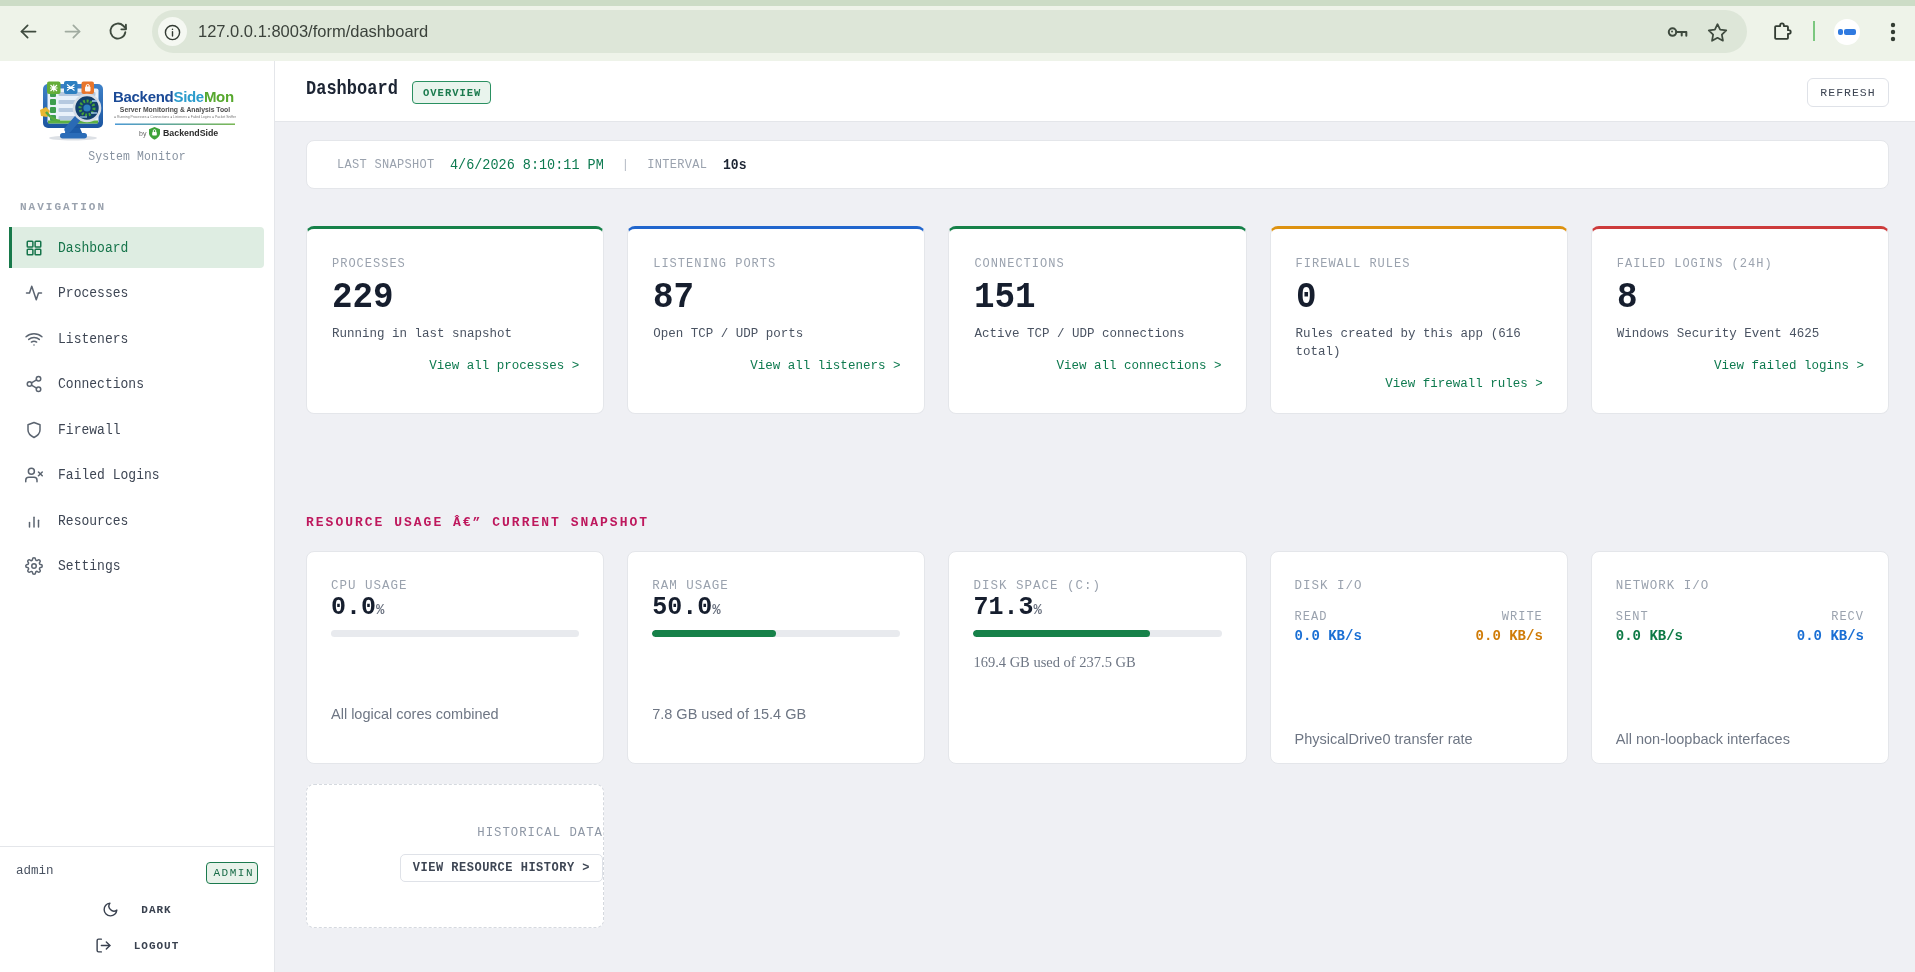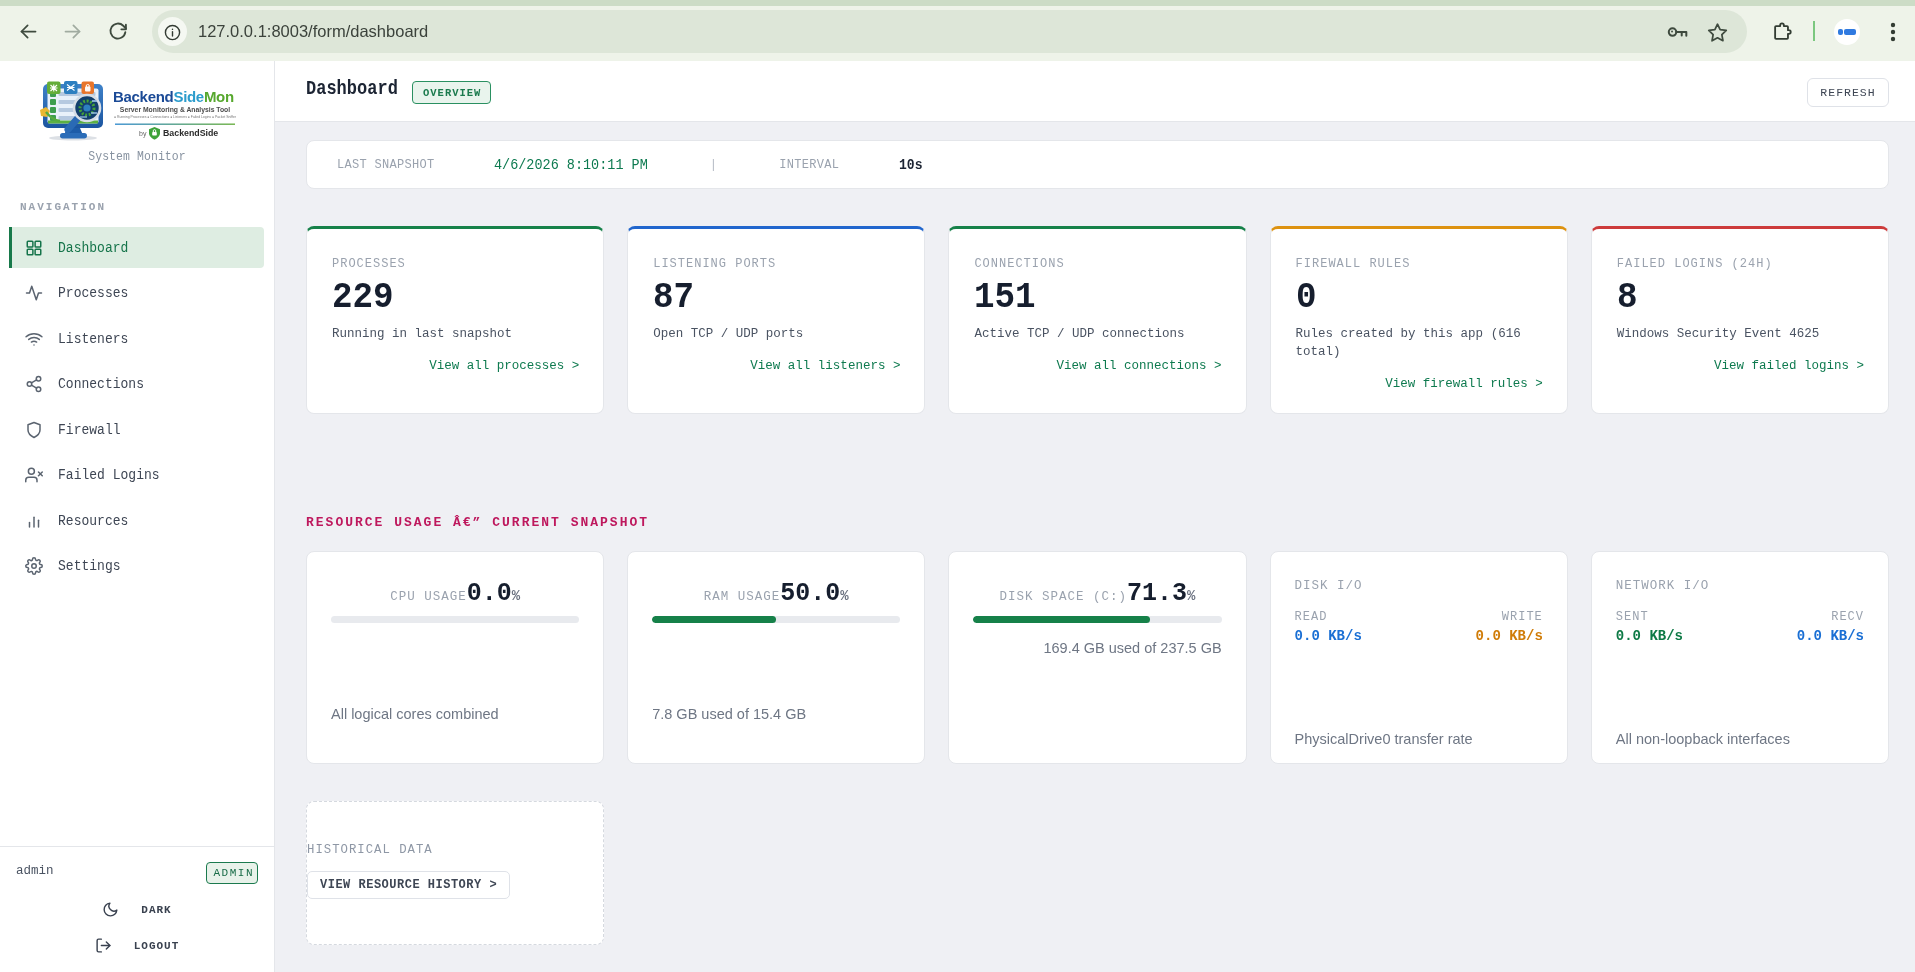--- a/index.html
+++ b/index.html
@@ -39,50 +39,50 @@
 .srow span { font-size:11px; font-weight:bold; letter-spacing:1px; margin-left:22px; }
 
 
 .header { height:61px; background:#fff; border-bottom:1px solid #e4e6ea; position:relative; flex:none; }
 .header h1 { position:absolute; left:31px; top:16px; font-size:21px; font-weight:bold; color:#1c2433; transform:scaleX(0.81); transform-origin:left center; }
 .badge-overview { position:absolute; left:137px; top:20px; border:1px solid #2a9061; background:#e9f4ed; color:#1b7a4e; font-size:10.5px; font-weight:bold; letter-spacing:1px; padding:5px 9px 4px 10px; border-radius:4px; }
 .btn-refresh { position:absolute; right:26px; top:17px; width:82px; height:29px; background:#fff; border:1px solid #dfe2e8; border-radius:6px; font-size:11.5px; letter-spacing:1px; color:#3e4654; text-align:center; line-height:27px; }
 
 
 .content { position:relative; flex:1; padding:18px 26px 0 31px; }
-.snapcard { height:49px; background:#fff; border:1px solid #e4e6ea; border-radius:8px; display:flex; align-items:center; padding-left:30px; margin-bottom:37px;gap:44px; }
+.snapcard { height:49px; background:#fff; border:1px solid #e4e6ea; border-radius:8px; display:flex; align-items:center; padding-left:30px; margin-bottom:37px; }
 .snapcard .lbl { font-size:12px; letter-spacing:0.3px; color:#9aa2ae; }
 .snapcard .date { color:#0d7a50; font-size:15.5px; margin-left:15px; display:inline-block; width:154px; transform:scaleX(0.87); transform-origin:left center; white-space:nowrap; }
 .snapcard .pipe { color:#b9bec7; margin:0 18px; font-size:13px; }
 .snapcard .int { color:#1c2433; font-size:14.5px; margin-left:16px; font-weight:bold; display:inline-block; transform:scaleX(0.9); transform-origin:left center; }
 
 .grid5 { display:grid; grid-template-columns:repeat(5,1fr); gap:23px; }
 .stat { position:relative; height:188px; background:#fff; border:1px solid #e4e6ea; border-top:3px solid #168149; border-radius:8px; padding:28px 24px 0 25px; }
 .stat .lbl { font-size:12px; letter-spacing:1px; color:#9aa2ae; }
 .stat .num { font-size:36px; font-weight:bold; color:#161e2e; margin-top:6px; transform:scaleX(0.95); transform-origin:left center; }
 .stat .desc { font-size:12.5px; color:#4a5362; margin-top:7px; line-height:18px; }
 .stat .link { font-size:12.5px; color:#0e7a4f; margin-top:16px;text-align:right; }
 
 .seclabel { margin-top:101px; font-size:13px; font-weight:bold; letter-spacing:2px; color:#be185d; }
 .res { position:relative; height:213px; background:#fff; border:1px solid #e4e6ea; border-radius:8px; padding:27px 24px 0 24px; }
 .resgrid { margin-top:21px; }
-.res .toprow { display:flex; justify-content:center; align-items:baseline; }
+.res .toprow { display:flex; justify-content:flex-start; align-items:baseline;flex-direction:column; }
 .res .lbl { font-size:12.5px; letter-spacing:1px; color:#9aa2ae; }
 .res .val { font-size:25px; font-weight:bold; color:#161e2e; }
 .res .val small { font-size:14px; color:#6b7280; font-weight:bold; }
 .bar { height:7px; border-radius:4px; background:#e8eaee; margin-top:8px; overflow:hidden; }
 .bar .fill { height:100%; border-radius:4px; background:#168149; }
 .res .note { position:absolute; left:24px; bottom:41px; font-family:"Liberation Sans",sans-serif; font-size:14.5px; color:#6e7684; }
-.res .note2 { margin-top:17px; font-family:Liberation Sans, sans-serif; font-size:14.5px; color:#6e7684;text-align:right; }
+.res .note2 { margin-top:17px; font-family:Liberation Serif, serif; font-size:14.5px; color:#6e7684; }
 .res .iorow { display:flex; justify-content:space-between; margin-top:17px; }
 .res .iolbl { font-size:12px; letter-spacing:1px; color:#9aa2ae; }
 .res .ioval { font-size:14px; font-weight:bold; margin-top:4px; }
 .res .noteio { position:absolute; left:24px; bottom:16px; font-family:"Liberation Sans",sans-serif; font-size:14.5px; color:#6e7684; }
 
-.hist { margin-top:37px; width:298px; height:144px; background:#fff; border:1px dashed #d5d9df; border-radius:8px; text-align:left; }
+.hist { margin-top:20px; width:298px; height:144px; background:#fff; border:1px dashed #d5d9df; border-radius:8px; text-align:right; }
 .hist .t { margin-top:41px; font-size:12.3px; letter-spacing:1px; color:#8e97a5; }
 .hist .btn { display:inline-block; margin-top:14px; border:1px solid #dfe2e8; border-radius:5px; background:#fff; font-size:12px; font-weight:bold; letter-spacing:0.5px; color:#3e4654; padding:6px 12px; }
 </style>
 </head>
 <body>
 
 <div class="chrome">
   <div class="topstrip"></div>
   <div class="cicon" style="left:18px;top:21px;">
       <svg width="21" height="21" viewBox="0 0 24 24" fill="none" stroke="#3e4a3e" stroke-width="2" stroke-linecap="round" stroke-linejoin="round">

